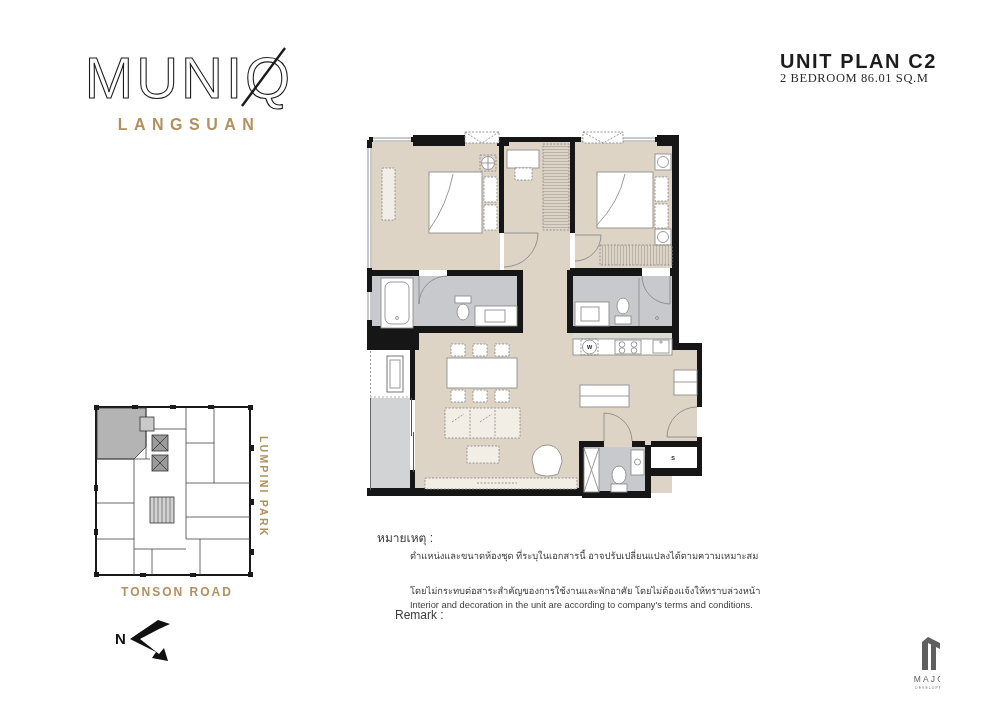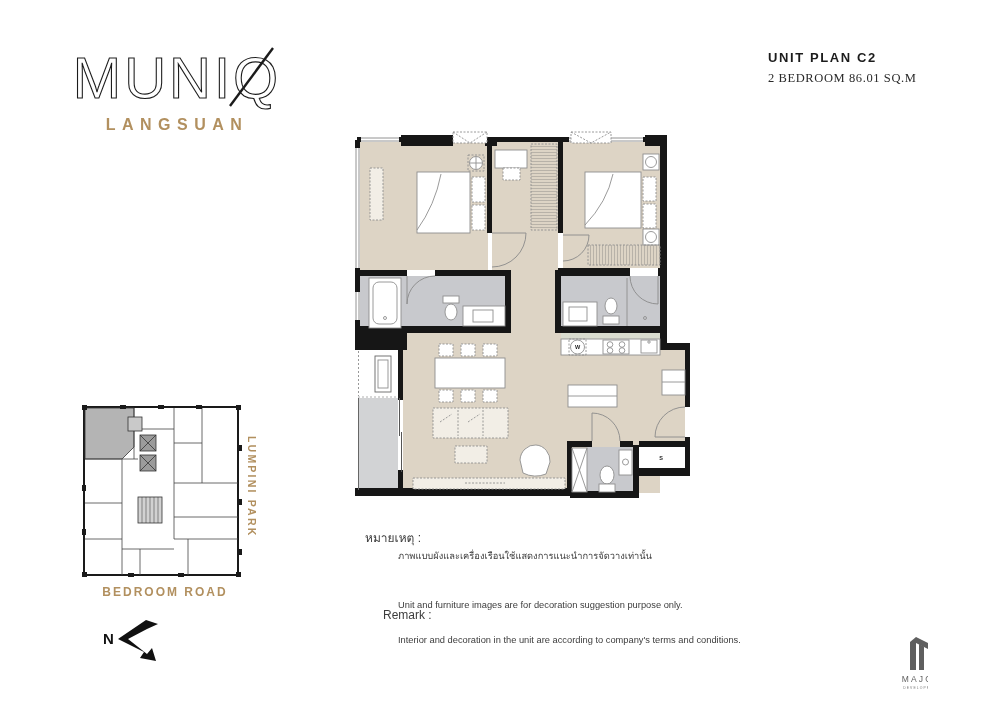--- a/index.html
+++ b/index.html
@@ -1,22 +1,22 @@
 <!DOCTYPE html>
 <html><head>
 <meta charset="utf-8">
 <style>
   * { margin:0; padding:0; box-sizing:border-box; }
   html,body { width:1000px; height:709px; background:#ffffff; font-family:"Liberation Sans", sans-serif; }
-  #page { position:relative; width:928px; height:709px; background:#fff; overflow:hidden; }
+  #page { position:relative; width:928px; height:709px; background:#fff; overflow:hidden;margin-left:12px; }
 
   .abs { position:absolute; }
 
   
-  #unit-title { left:768px; top:50px; font-size:13px; font-weight:600; letter-spacing:1.6px; color:#1c1c1c; }
+  #unit-title { left:768px; top:50px; font-size:20px; font-weight:600; letter-spacing:1.6px; color:#1c1c1c; }
   #unit-subtitle { left:768px; top:71px; font-family:"Liberation Serif", serif; font-size:12.5px; letter-spacing:0.6px; color:#2a2a2a;text-align:right; }
 
   
   .remark-label { font-size:12px; color:#3c3c3c; }
   .remark-lines { font-size:9.3px; color:#3c3c3c; line-height:11.5px; white-space:pre; }
   #remark-th-label { left:365px; top:528px; }
   #remark-th-lines { left:398px; top:528px; }
   #remark-en-label { left:363px; top:608px;padding-left:20px; }
   #remark-en-lines { left:398px; top:577px; }
 
@@ -287,34 +287,34 @@
       <rect x="160" y="100" width="4" height="6"></rect>
         <rect x="160" y="150" width="4" height="6"></rect>
       <rect x="4" y="173" width="5" height="5"></rect>
         <rect x="50" y="174" width="6" height="4"></rect>
       <rect x="100" y="174" width="6" height="4"></rect>
         <rect x="158" y="173" width="5" height="5"></rect>
     </g>
   </svg>
 
   <div class="abs" id="lumpini">LUMPINI PARK</div>
-  <div class="abs" id="tonson">BEDROOM ROAD</div>
+  <div class="abs" id="tonson">TONSON ROAD</div>
 
   <svg class="abs" style="left:95px; top:616px;" width="75" height="50" viewBox="0 0 75 50">
     <text x="8" y="28" font-size="15" font-weight="bold" fill="#111">N</text>
     <polygon points="23,23 51,4 63,8 52,13 33,23 52,38 57,32 61,45 45,42 49,36" fill="#111"></polygon>
   </svg>
 
   <div class="abs remark-label" id="remark-th-label">หมายเหตุ :</div>
   <div class="abs remark-lines" id="remark-th-lines">
-    <div>ภาพแบบผังและเครื่องเรือนใช้แสดงการแนะนำการจัดวางเท่านั้น</div>
+    <div>ตำแหน่งและขนาดห้องชุด ที่ระบุในเอกสารนี้ อาจปรับเปลี่ยนแปลงได้ตามความเหมาะสม</div>
+    <div>โดยไม่กระทบต่อสาระสำคัญของการใช้งานและพักอาศัย โดยไม่ต้องแจ้งให้ทราบล่วงหน้า</div>
   </div>
   <div class="abs remark-label" id="remark-en-label">Remark :</div>
   <div class="abs remark-lines" id="remark-en-lines">
-    <div>Unit and furniture images are for decoration suggestion purpose only.</div>
     <div>Interior and decoration in the unit are according to company's terms and conditions.</div>
   </div>
 
   <svg class="abs" style="left:896px; top:632px;" width="54" height="62" viewBox="0 0 54 62">
     <g fill="#5f5f5f">
       <path d="M14,38 V10 L20,5 V38 Z"></path>
       <path d="M20,5 L38,14 V20 L20,11 Z"></path>
       <path d="M23,12 L28,14.5 V38 H23 Z"></path>
       <path d="M32,16 L37,18.5 V38 H32 Z"></path>
     </g>

